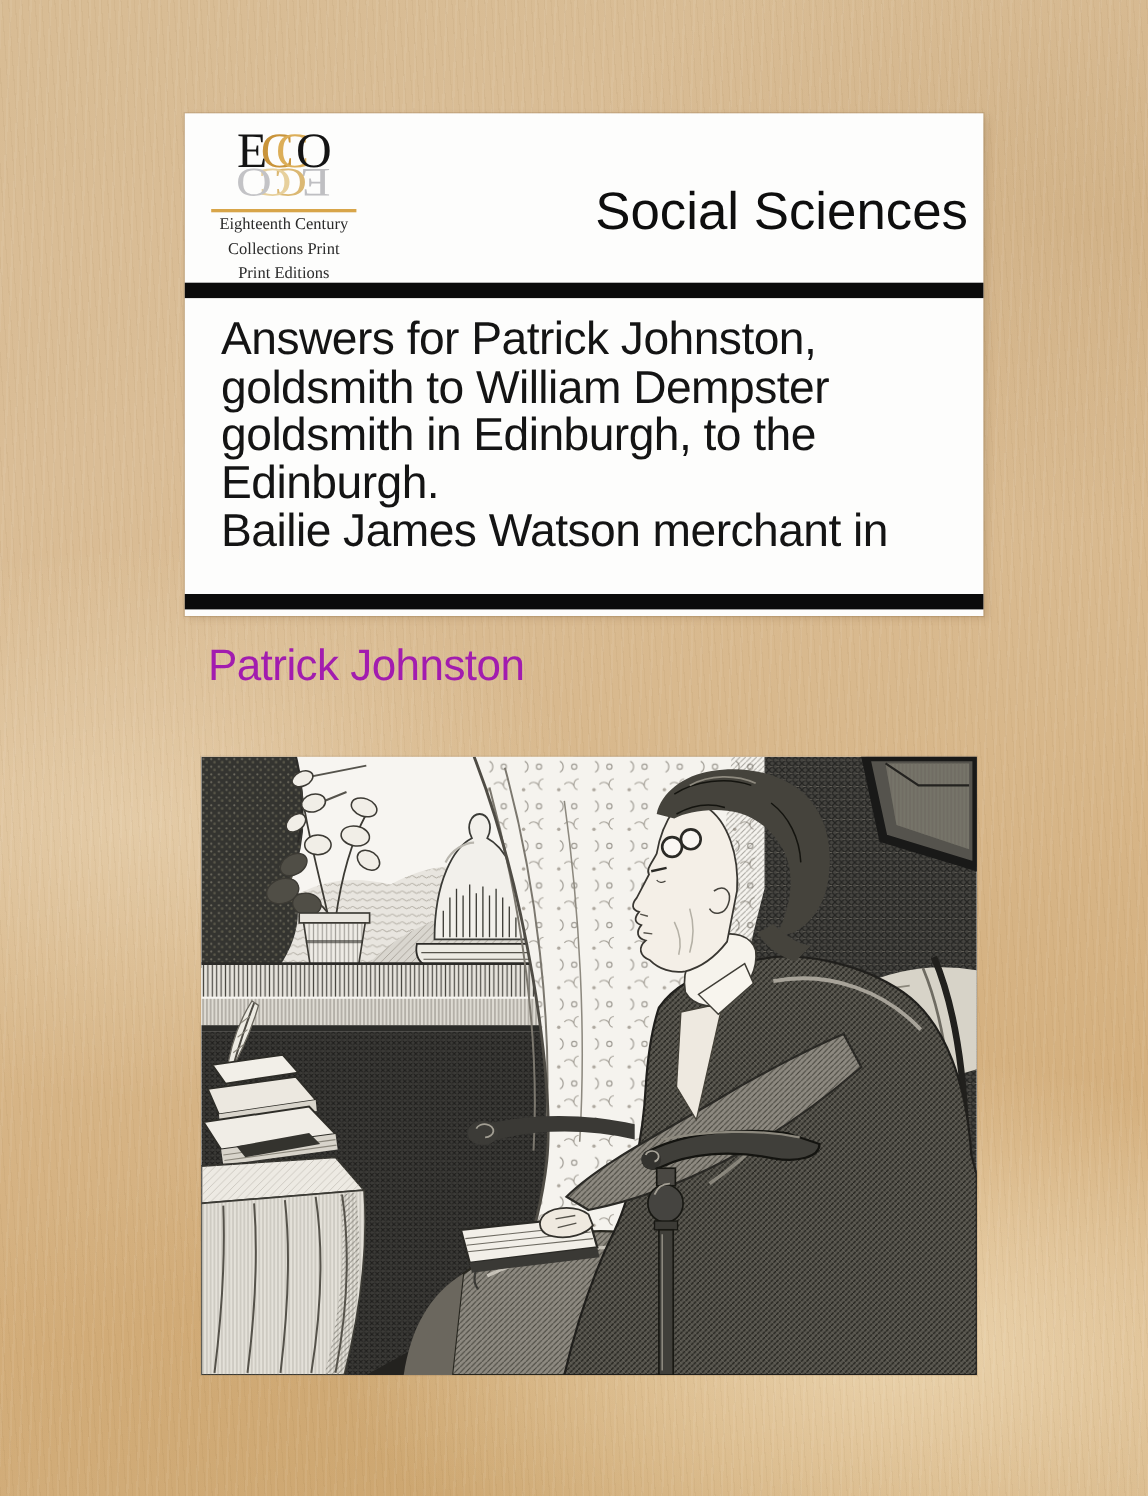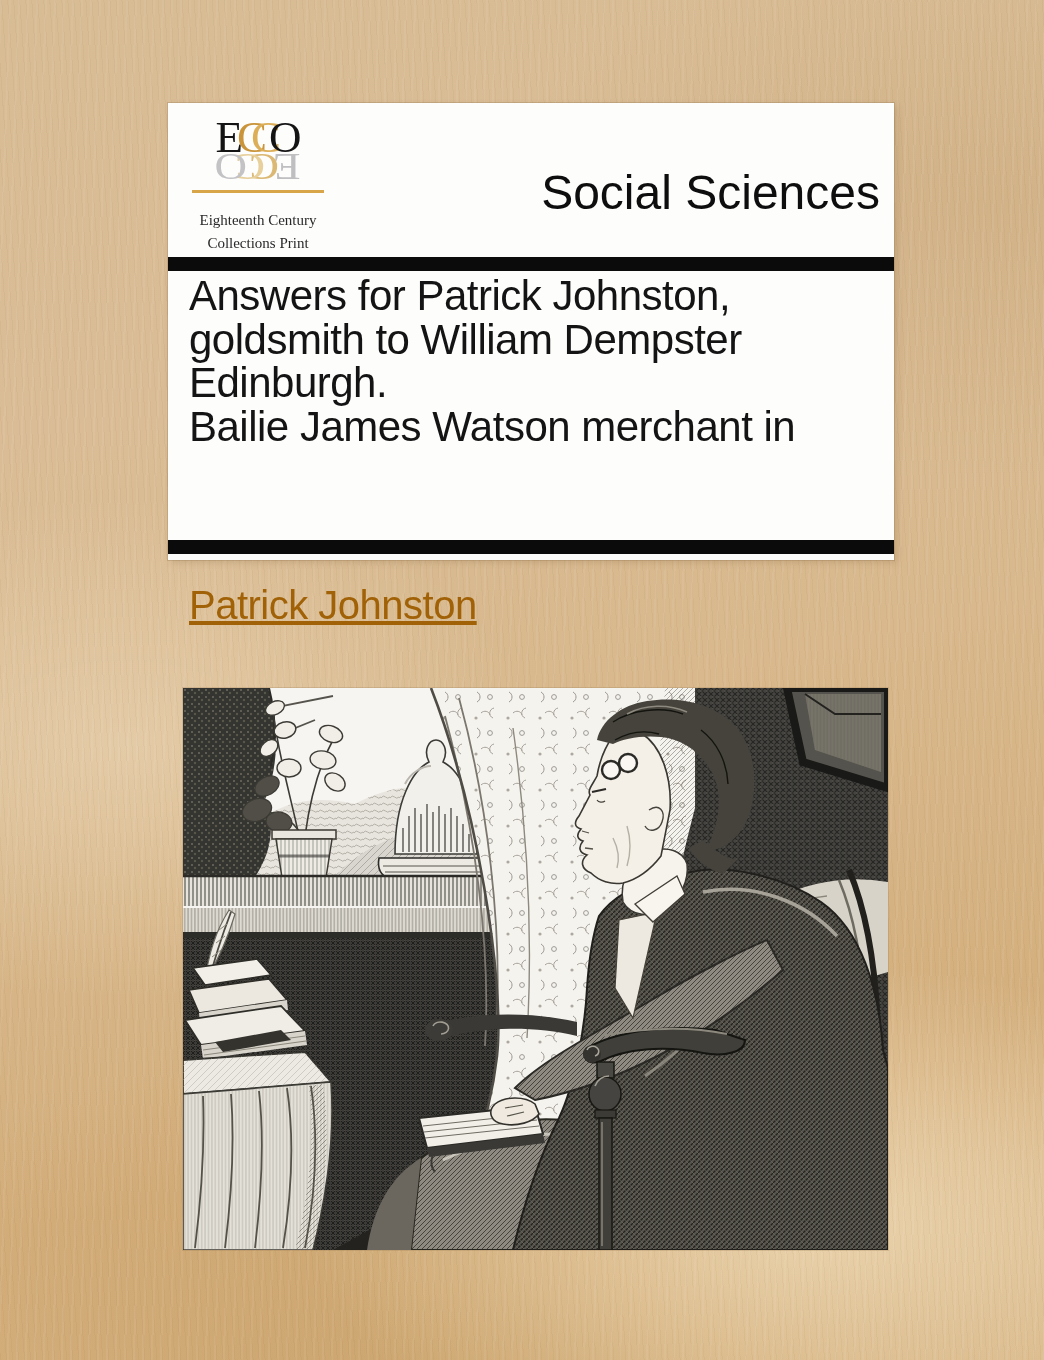--- a/index.html
+++ b/index.html
@@ -30,34 +30,34 @@
   .lg-e{color:#141414;}
   .lg-c1{color:#c9943a;margin-left:-5px;}
   .lg-c2{color:#dcae58;margin-left:-15px;}
   .lg-o{color:#141414;margin-left:-11px;}
   .logo-row.mirror{transform:rotate(180deg) scaleY(0.82);transform-origin:50% 50%;margin-top:-12px;height:40px;}
   .mirror .lg-e{color:#bfbfc2;}
   .mirror .lg-c1{color:#dbb873;}
   .mirror .lg-c2{color:#e7d09c;}
   .mirror .lg-o{color:#c3c3c6;}
   .logo-rule{height:3px;background:#d8a549;margin:2px 4px 0 4px;}
-  .logo-tagline{margin-top:16px;font-family:"Liberation Serif",serif;font-size:15px;color:#2a2a2a;line-height:1.5;}
+  .logo-tagline{margin-top:0;font-family:"Liberation Serif",serif;font-size:15px;color:#2a2a2a;line-height:1.5;}
   .category{
     position:absolute;right:14px;top:30px;font-size:48px;color:#0e0e0e;letter-spacing:0;margin-top:32px;
   }
   .bar{position:absolute;left:0;width:100%;height:14px;background:#0b0b0b;}
   .bar-top{top:154px;}
   .bar-bottom{top:437px;}
   .title{
-    position:absolute;left:21px;top:171px;margin:0;font-weight:normal;
+    position:absolute;left:21px;top:171px;margin:12px;font-weight:normal;
     font-size:42px;line-height:43.5px;color:#141414;letter-spacing:-0.5px;
   }
   .title span{display:block;}
   .author{
-    position:absolute;left:21px;top:480px;font-size:40px;color:#a16207;letter-spacing:-0.5px;text-decoration:underline;
+    position:absolute;left:21px;top:480px;font-size:40px;color:#a21caf;letter-spacing:-0.5px;
   }
   
   .illustration{
     position:absolute;left:183px;top:688px;width:705px;height:562px;background:#f7f5f1;
     box-shadow:0 0 0 1px rgba(150,120,80,0.25);
   }
   .illustration svg{display:block;width:705px;height:562px;}
 </style>
 </head>
 <body>
@@ -77,20 +77,21 @@
       </div>
     </div>
 
     <div class="category">Social Sciences</div>
 
     <div class="bar bar-top"></div>
 
     <h1 class="title">
       <span>Answers for Patrick Johnston,</span>
       <span>goldsmith to William Dempster</span>
+      <span>goldsmith in Edinburgh, to the</span>
       <span>Edinburgh.</span>
       <span>Bailie James Watson merchant in</span>
     </h1>
 
     <div class="bar bar-bottom"></div>
 
     <div class="author">Patrick Johnston</div>
   </div>
 
   <div class="illustration">

